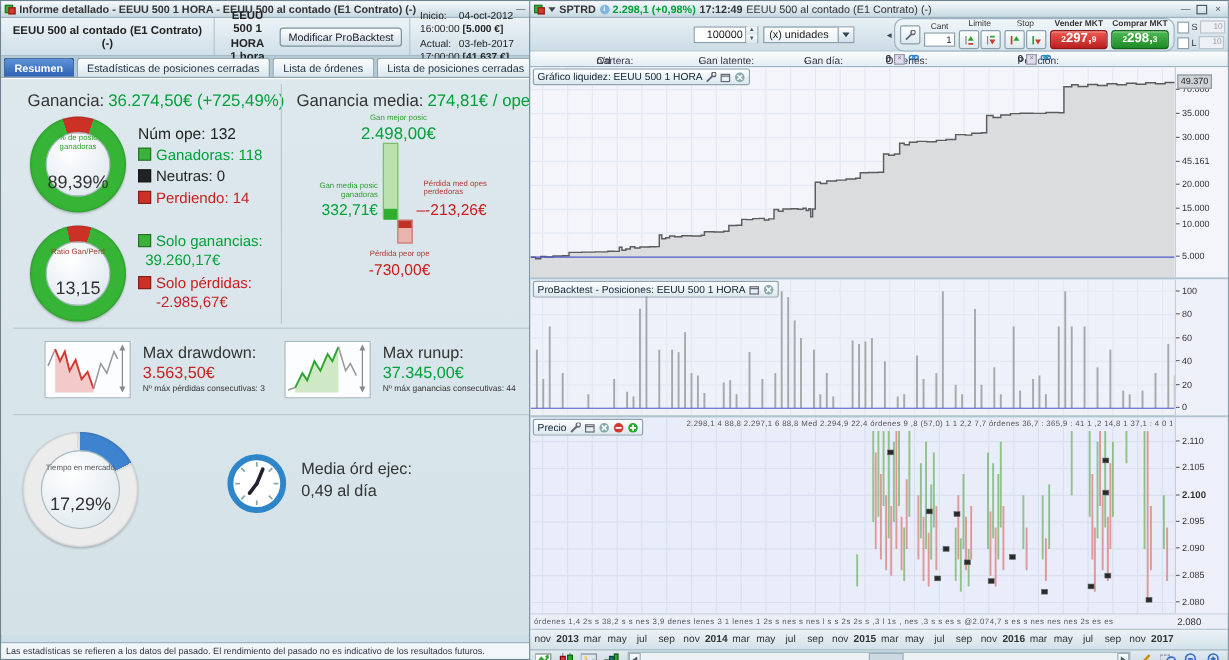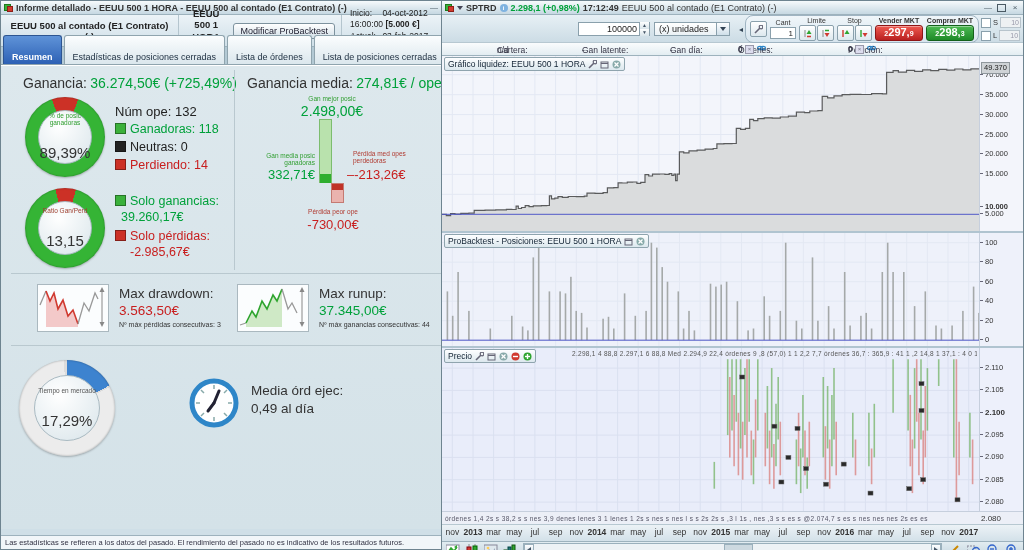--- a/index.html
+++ b/index.html
@@ -33,21 +33,21 @@
     border-right:1px solid #b4c5ce;padding:0 6px;text-align:center;}
   .lh-col.c1{width:165px;font-weight:bold;}
   .lh-col.c2{width:150px;flex-direction:row;gap:6px;}
   .lh-col.c3{flex:1;border-right:none;flex-direction:row;gap:4px;justify-content:flex-start;padding-left:8px;}
   .tfblock{font-weight:bold;line-height:1.2;text-align:center;}
   .btn{font-size:9px;padding:2px 6px;border:1px solid #7d929e;border-radius:3px;
     background:linear-gradient(#ffffff,#d3e0e8);color:#223;white-space:nowrap;cursor:default;}
   .dates{font-size:8.5px;line-height:1.35;text-align:left;}
   .dates .lbl{display:inline-block;width:30px;}
   .tabbar{height:17px;background:#b3c9d4;display:flex;align-items:flex-end;gap:2px;padding:0 2px;border-bottom:1px solid #8fa4ae;}
-  .tab{font-size:9px;padding:16px 8px 2px;border:1px solid #8fa4ae;border-bottom:none;
+  .tab{font-size:9px;padding:3px 8px 2px;border:1px solid #8fa4ae;border-bottom:none;
     border-radius:3px 3px 0 0;background:linear-gradient(#fbfdfe,#dbe7ed);color:#234;white-space:nowrap;cursor:default;margin-top:41px;}
   .tab.active{background:linear-gradient(#5f93d8,#2d61b5);color:#fff;font-weight:bold;border-color:#2d5592;}
   .lcontent{position:relative;height:463px;background:linear-gradient(#dde8ed,#d4e2e8);border-top:1px solid #fff;font-size:12px;color:#222;}
   .lfooter{position:absolute;left:0;right:0;bottom:0;height:13px;background:#f1f6f9;border-top:1px solid #9db2bd;
     font-size:7.5px;color:#334;display:flex;align-items:center;padding:0 4px;}
 
   .big-label{font-size:14px;color:#333;}
   .big-green{font-size:14px;color:#00a13a;}
   .pos{position:absolute;}
   .donut{border-radius:50%;position:absolute;box-shadow:inset 0 0 2px rgba(0,0,0,.35),0 1px 2px rgba(0,0,0,.25);}
@@ -293,21 +293,21 @@
     <span class="bold-txt">17:12:49</span>
     <span>EEUU 500 al contado (E1 Contrato) (-)</span>
     <span class="winctrls">
       <span class="wc">—</span>
       <span class="wc wc-max"></span>
       <span class="wc">×</span>
     </span>
   </div>
 
   <div class="rtoolbar">
-    <div class="inputbox" style="margin-left:132px;width:72px;">
+    <div class="inputbox" style="margin-left:132px;width:54px;">
       <span style="flex:1;text-align:right;padding-right:2px;">100000</span>
       <span class="spin">
           <span>▲</span>
           <span>▼</span>
         </span>
     </div>
     <div class="selbox" style="width:76px;">
       <span>(x) unidades</span>
         <span class="selarrow"></span>
     </div>
@@ -485,24 +485,24 @@
             <line x1="0" y1="138.3" x2="537" y2="138.3" stroke="#e3e8f3"></line>
             <line x1="0" y1="158.3" x2="537" y2="158.3" stroke="#e3e8f3"></line>
             <path d="M0,158.3L0.0,158.3L0.0,158.3L4.3,158.3L4.3,159.7L8.6,159.7L8.6,157.7L12.9,157.7L12.9,158.1L18.8,158.1L18.8,157.3L26.9,157.3L26.9,157.1L32.2,157.1L32.2,154.3L43.0,154.3L43.0,154.1L53.7,154.1L53.7,153.9L64.4,153.9L64.4,153.3L69.8,153.3L69.8,153.5L74.1,153.5L74.1,150.1L76.3,150.1L76.3,152.5L79.5,152.5L79.5,151.5L83.2,151.5L83.2,149.7L87.0,149.7L87.0,150.7L91.3,150.7L91.3,149.9L99.3,149.9L99.3,149.7L104.7,149.7L104.7,149.5L107.4,149.5L107.4,139.9L109.5,139.9L109.5,142.9L112.8,142.9L112.8,142.1L116.0,142.1L116.0,140.7L120.3,140.7L120.3,141.3L126.2,141.3L126.2,140.5L134.3,140.5L134.3,140.7L142.3,140.7L142.3,140.1L145.0,140.1L145.0,137.1L153.0,137.1L153.0,137.3L161.1,137.3L161.1,136.7L165.4,136.7L165.4,131.9L171.8,131.9L171.8,131.7L176.1,131.7L176.1,126.8L179.9,126.8L179.9,127.0L185.3,127.0L185.3,126.2L190.6,126.2L190.6,126.0L194.9,126.0L194.9,127.4L198.7,127.4L198.7,126.4L203.0,126.4L203.0,118.6L206.7,118.6L206.7,120.0L210.5,120.0L210.5,118.2L217.5,118.2L217.5,118.0L222.9,118.0L222.9,118.4L227.2,118.4L227.2,117.6L229.8,117.6L229.8,119.4L232.0,119.4L232.0,118.0L233.6,118.0L233.6,124.6L235.2,124.6L235.2,118.2L237.4,118.2L237.4,95.9L241.7,95.9L241.7,96.9L247.0,96.9L247.0,94.9L255.1,94.9L255.1,94.1L263.1,94.1L263.1,93.1L271.2,93.1L271.2,92.5L274.9,92.5L274.9,87.9L281.9,87.9L281.9,87.7L290.0,87.7L290.0,87.5L294.3,87.5L294.3,72.4L298.6,72.4L298.6,73.3L303.4,73.3L303.4,72.4L307.7,72.4L307.7,63.4L311.5,63.4L311.5,64.6L315.8,64.6L315.8,62.6L322.2,62.6L322.2,61.8L330.3,61.8L330.3,62.2L338.3,62.2L338.3,61.0L346.4,61.0L346.4,60.2L354.4,60.2L354.4,56.2L362.5,56.2L362.5,56.6L367.8,56.6L367.8,55.0L375.9,55.0L375.9,54.6L380.2,54.6L380.2,40.3L385.6,40.3L385.6,41.9L392.0,41.9L392.0,39.9L400.1,39.9L400.1,38.7L408.1,38.7L408.1,38.3L418.9,38.3L418.9,38.5L429.6,38.5L429.6,37.7L440.3,37.7L440.3,37.9L444.6,37.9L444.6,16.3L451.1,16.3L451.1,14.6L456.4,14.6L456.4,16.1L464.5,16.1L464.5,14.4L472.6,14.4L472.6,15.3L480.6,15.3L480.6,13.8L488.7,13.8L488.7,14.7L496.7,14.7L496.7,13.4L504.8,13.4L504.8,14.2L512.8,14.2L512.8,13.0L520.9,13.0L520.9,13.8L528.9,13.8L528.9,12.8L537.0,12.8L537.0,12.2L537,175L0,175Z" fill="#dadcdd" stroke="none"></path>
             <path d="M0,158.3L0.0,158.3L0.0,158.3L4.3,158.3L4.3,159.7L8.6,159.7L8.6,157.7L12.9,157.7L12.9,158.1L18.8,158.1L18.8,157.3L26.9,157.3L26.9,157.1L32.2,157.1L32.2,154.3L43.0,154.3L43.0,154.1L53.7,154.1L53.7,153.9L64.4,153.9L64.4,153.3L69.8,153.3L69.8,153.5L74.1,153.5L74.1,150.1L76.3,150.1L76.3,152.5L79.5,152.5L79.5,151.5L83.2,151.5L83.2,149.7L87.0,149.7L87.0,150.7L91.3,150.7L91.3,149.9L99.3,149.9L99.3,149.7L104.7,149.7L104.7,149.5L107.4,149.5L107.4,139.9L109.5,139.9L109.5,142.9L112.8,142.9L112.8,142.1L116.0,142.1L116.0,140.7L120.3,140.7L120.3,141.3L126.2,141.3L126.2,140.5L134.3,140.5L134.3,140.7L142.3,140.7L142.3,140.1L145.0,140.1L145.0,137.1L153.0,137.1L153.0,137.3L161.1,137.3L161.1,136.7L165.4,136.7L165.4,131.9L171.8,131.9L171.8,131.7L176.1,131.7L176.1,126.8L179.9,126.8L179.9,127.0L185.3,127.0L185.3,126.2L190.6,126.2L190.6,126.0L194.9,126.0L194.9,127.4L198.7,127.4L198.7,126.4L203.0,126.4L203.0,118.6L206.7,118.6L206.7,120.0L210.5,120.0L210.5,118.2L217.5,118.2L217.5,118.0L222.9,118.0L222.9,118.4L227.2,118.4L227.2,117.6L229.8,117.6L229.8,119.4L232.0,119.4L232.0,118.0L233.6,118.0L233.6,124.6L235.2,124.6L235.2,118.2L237.4,118.2L237.4,95.9L241.7,95.9L241.7,96.9L247.0,96.9L247.0,94.9L255.1,94.9L255.1,94.1L263.1,94.1L263.1,93.1L271.2,93.1L271.2,92.5L274.9,92.5L274.9,87.9L281.9,87.9L281.9,87.7L290.0,87.7L290.0,87.5L294.3,87.5L294.3,72.4L298.6,72.4L298.6,73.3L303.4,73.3L303.4,72.4L307.7,72.4L307.7,63.4L311.5,63.4L311.5,64.6L315.8,64.6L315.8,62.6L322.2,62.6L322.2,61.8L330.3,61.8L330.3,62.2L338.3,62.2L338.3,61.0L346.4,61.0L346.4,60.2L354.4,60.2L354.4,56.2L362.5,56.2L362.5,56.6L367.8,56.6L367.8,55.0L375.9,55.0L375.9,54.6L380.2,54.6L380.2,40.3L385.6,40.3L385.6,41.9L392.0,41.9L392.0,39.9L400.1,39.9L400.1,38.7L408.1,38.7L408.1,38.3L418.9,38.3L418.9,38.5L429.6,38.5L429.6,37.7L440.3,37.7L440.3,37.9L444.6,37.9L444.6,16.3L451.1,16.3L451.1,14.6L456.4,14.6L456.4,16.1L464.5,16.1L464.5,14.4L472.6,14.4L472.6,15.3L480.6,15.3L480.6,13.8L488.7,13.8L488.7,14.7L496.7,14.7L496.7,13.4L504.8,13.4L504.8,14.2L512.8,14.2L512.8,13.0L520.9,13.0L520.9,13.8L528.9,13.8L528.9,12.8L537.0,12.8L537.0,12.2" fill="none" stroke="#5a5b5c" stroke-width="1.2"></path>
             <line x1="0" y1="158.3" x2="537" y2="158.3" stroke="#5059c8"></line>
           </svg></div>
       <div class="axis" id="chart-equity-axis" style="background:#f3f5fb;">
           <div class="tick" style="top: 13.7358px;">70.000</div>
           <div class="tick" style="top: 33.6674px;">35.000</div>
           <div class="tick" style="top: 53.5991px;">30.000</div>
-          <div class="tick" style="top: 73.5308px;">25.000</div>
+          <div class="tick" style="top: 73.5308px;">45.161</div>
           <div class="tick" style="top: 93.4624px;">20.000</div>
           <div class="tick" style="top: 113.394px;">15.000</div>
-          <div class="tick" style="top: 146px; font-weight: bold;">10.000</div>
+          <div class="tick" style="top: 126px;">10.000</div>
           <div class="tick" style="top: 153.257px;">5.000</div>
           <div class="chip" style="top: 6.21014px;">49.370</div>
         </div>
     </div>
 
     <div class="panel" style="height:113px;background:#eef1fa;">
       <div class="panel-tab">
         <span>ProBacktest - Posiciones: EEUU 500 1 HORA</span>
         <svg class="pic" viewBox="0 0 9 9">
             <rect x="1" y="2" width="7" height="6" fill="none" stroke="#667"></rect>

